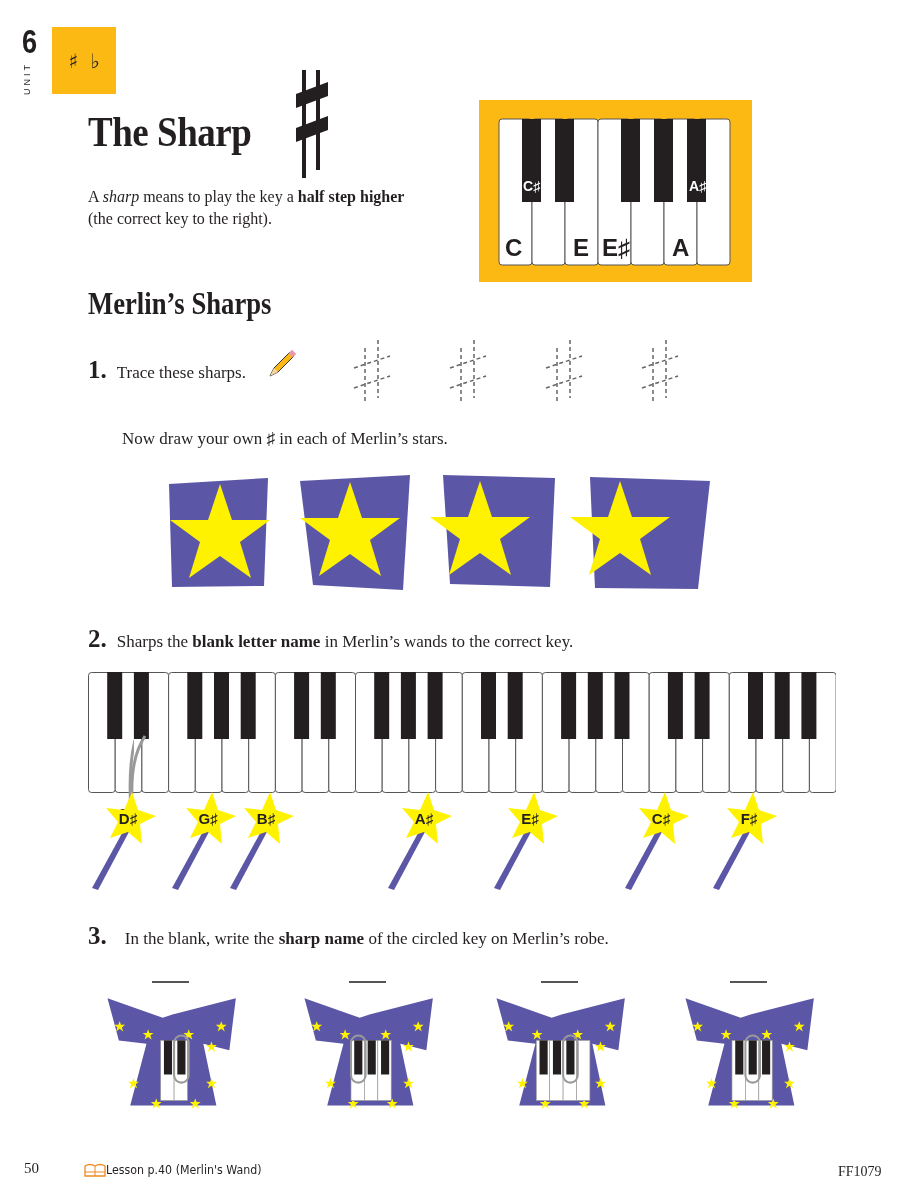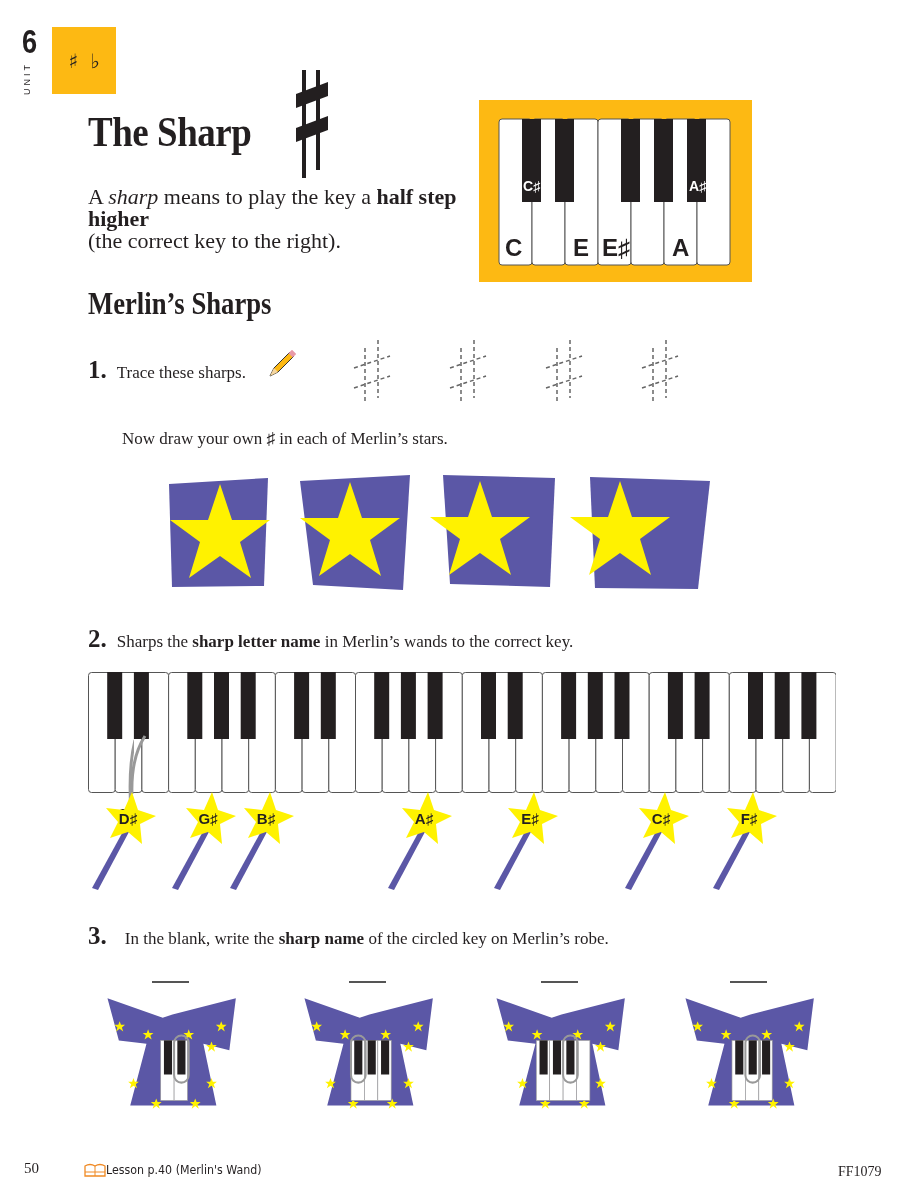--- a/index.html
+++ b/index.html
@@ -3,21 +3,21 @@
 <meta charset="utf-8">
 <style>
   * { box-sizing: border-box; margin: 0; padding: 0; }
   body { width: 900px; height: 1200px; background: #fff; position: relative; overflow: hidden; font-family: "Liberation Serif", serif; color: #231f20; }
   .abs { position: absolute; }
   .unit-num { left: 22px; top: 24px; font-family: "Liberation Sans", sans-serif; font-weight: bold; font-size: 34px; line-height: 34px; transform: scaleX(0.8); transform-origin: left; }
   .unit-label { left: 22px; top: 62px; font-family: "Liberation Sans", sans-serif; font-size: 9px; writing-mode: vertical-rl; transform: rotate(180deg); letter-spacing: 3px; }
   .unit-box { left: 52px; top: 27px; width: 64px; height: 67px; background: #fdb913; display: flex; align-items: center; justify-content: center; gap: 12px; font-size: 20px; font-family: "DejaVu Sans", sans-serif; }
   .title { left: 88px; top: 108px; font-size: 42px; font-weight: bold; letter-spacing: -0.5px; transform: scaleX(0.88); transform-origin: left; }
   .big-sharp { left: 294px; top: 70px; }
-  .intro { left: 88px; top: 186px; font-size: 22px; line-height: 22px; width: 380px; }
+  .intro { left: 88px; top: 186px; font-size: 16px; line-height: 22px; width: 380px; }
   .section { left: 88px; top: 286px; font-size: 31px; font-weight: bold; transform: scaleX(0.86); transform-origin: left; }
   .step-num { font-size: 25px; font-weight: bold; }
   .step-text { font-size: 17px; text-align: center; }
   .ex-keys { left: 479px; top: 100px; width: 273px; height: 182px; background: #fdb913; }
   .kb-label { position: absolute; font-family: "Liberation Sans", sans-serif; font-weight: bold; }
   .footer { top: 1160px; font-size: 15px; }
   .footer-sans { font-family: "DejaVu Sans", sans-serif; font-size: 13px; transform: scaleX(0.85); transform-origin: left; }
   .blank { position: absolute; height: 2px; background: #555; width: 37px; }
 </style>
 </head>
@@ -112,21 +112,21 @@
   <polygon points="140,11 250,5 243,120 153,115" fill="#5b57a6"></polygon>
   <use href="#bstar" x="190" y="64"></use>
   <polygon points="283,5 395,8 390,117 290,114" fill="#5b57a6"></polygon>
   <use href="#bstar" x="320" y="63"></use>
   <polygon points="430,7 550,11 538,119 435,118" fill="#5b57a6"></polygon>
   <use href="#bstar" x="460" y="63"></use>
 </svg>
 
 <div class="abs" style="left:88px;top:625px;">
   <span class="step-num">2.</span>
-  <span class="step-text" style="margin-left:6px;"><span>Sharps the </span><b>sharp letter name</b><span> in Merlin’s wands to the correct key.</span></span>
+  <span class="step-text" style="margin-left:6px;"><span>Sharps the </span><b>blank letter name</b><span> in Merlin’s wands to the correct key.</span></span>
 </div>
 
 <svg class="abs" style="left:88px;top:672px;" width="748" height="122" viewBox="0 0 748 122">
   <g id="whites" stroke="#555" stroke-width="1" fill="#fff">
       <rect x="0.5" y="0.5" width="26.7" height="120" rx="3"></rect>
       <rect x="27.2" y="0.5" width="26.7" height="120" rx="3"></rect>
       <rect x="53.9" y="0.5" width="26.7" height="120" rx="3"></rect>
       <rect x="80.6" y="0.5" width="26.7" height="120" rx="3"></rect>
       <rect x="107.3" y="0.5" width="26.7" height="120" rx="3"></rect>
       <rect x="134" y="0.5" width="26.7" height="120" rx="3"></rect>

